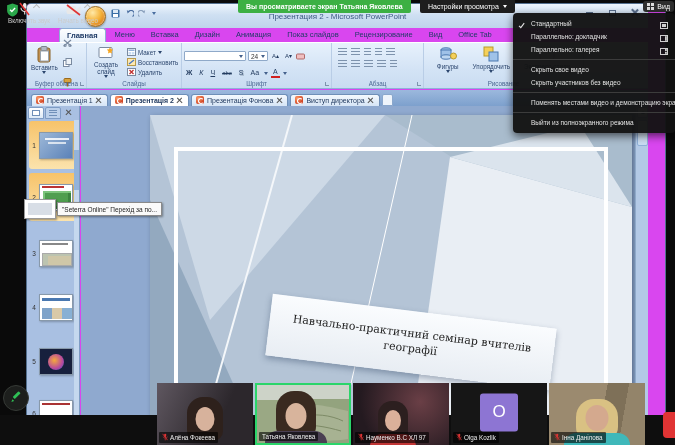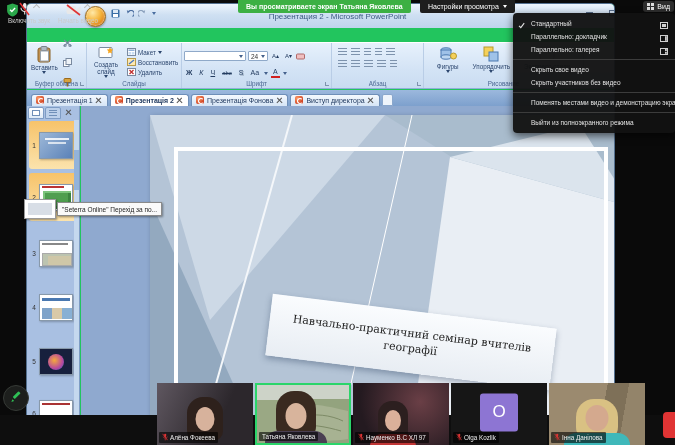--- a/index.html
+++ b/index.html
@@ -1,22 +1,22 @@
 <!DOCTYPE html>
 <html><head>
 <meta charset="utf-8">
 <style>
   * { margin:0; padding:0; box-sizing:border-box; }
   html,body { width:675px; height:445px; overflow:hidden; background:#0a0a0a;
               font-family:"Liberation Sans", sans-serif; }
   #stage { position:relative; width:675px; height:445px; background:#0a0a0a; }
 
   
-  #pp { position:absolute; left:27px; top:4px; width:587px; height:411px;
-        background:#22c55e; border-radius:4px 4px 0 0; overflow:hidden;
+  #pp { position:absolute; left:27px; top:4px; width:638px; height:411px;
+        background:#d946ef; border-radius:4px 4px 0 0; overflow:hidden;
         box-shadow:0 0 0 1px #54708f; }
   .titlebar { position:absolute; left:0; top:0; width:621px; height:24px;
         background:linear-gradient(#eef5fd,#cfe0f2 45%,#bfd4ec); }
   .orb { position:absolute; left:58px; top:2px; width:21px; height:21px; border-radius:50%;
         background:radial-gradient(circle at 35% 30%, #ffe9a8, #f5b43c 45%, #d97a14 80%);
         border:1px solid #9a6a1c; box-shadow:inset 0 0 2px #fff, 0 1px 2px rgba(0,0,0,.35); }
   .qat { position:absolute; left:84px; top:5px; display:flex; gap:4px; align-items:center; }
   .qat svg { display:block; }
   .win-title { position:absolute; left:0; top:8px; width:621px; text-align:center;
         font-size:8px; color:#3c5a82; }
@@ -240,20 +240,31 @@
         <span class="wc wc-rest">
             <i></i>
           </span>
         <span class="wc wc-close">
             <i></i>
             <em></em>
           </span>
       </div>
     </div>
 
+    <div class="ribbon-tabs">
+      <span class="rtab active">Главная</span>
+      <span class="rtab">Меню</span>
+      <span class="rtab">Вставка</span>
+      <span class="rtab">Дизайн</span>
+      <span class="rtab">Анимация</span>
+      <span class="rtab">Показ слайдов</span>
+      <span class="rtab">Рецензирование</span>
+      <span class="rtab">Вид</span>
+      <span class="rtab">Office Tab</span>
+    </div>
 
     <div class="ribbon">
       <div class="group" style="width:60px; display:flex; gap:3px;">
         <div class="bigbtn">
           <span><svg width="15" height="17">
                 <rect x="1" y="2" width="12" height="14" rx="2" fill="#c09050" stroke="#8a6228"></rect>
                 <rect x="4" y="0.5" width="6" height="4" rx="1" fill="#b0b8c2" stroke="#7a828c"></rect>
                 <rect x="3.5" y="5" width="8" height="10" fill="#fff" stroke="#9aa4ae"></rect>
               </svg></span>
           <span>Вставить</span>

